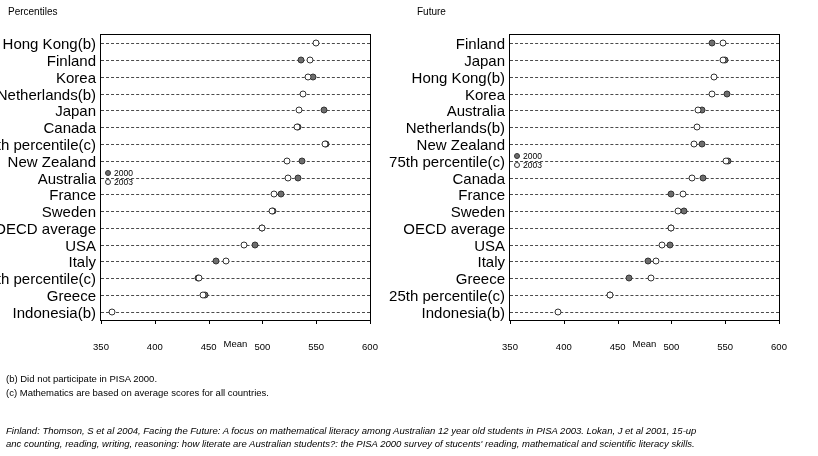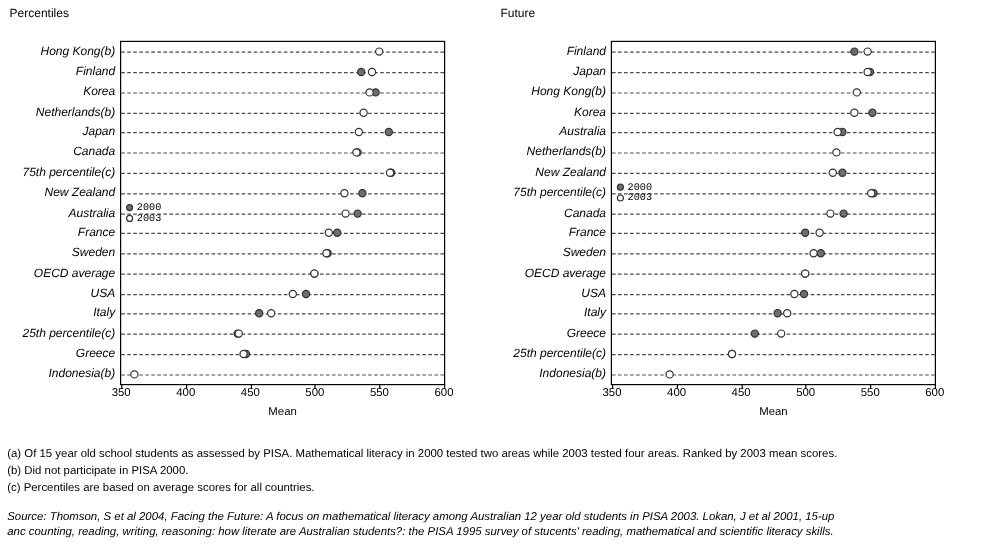--- a/index.html
+++ b/index.html
@@ -55,24 +55,23 @@
     top: 0;
     border-top: 1px dashed #4a4a4a;
     height: 0;
   }
   .cat-label {
     position: absolute;
     right: 100%;
     margin-right: 5px;
     transform: translateY(-50%);
     top: 0;
-    font-size: 10px;
+    font-size: 15px;
     white-space: nowrap;
     text-align: right;
-    font-style: italic;
   }
   .dot {
     position: absolute;
     width: 7px;
     height: 7px;
     border-radius: 50%;
     transform: translate(-50%, -50%);
     box-sizing: border-box;
   }
   .dot.filled {
@@ -86,40 +85,39 @@
   .tick {
     position: absolute;
     top: 100%;
     width: 0;
     height: 4px;
     border-left: 1px solid #000;
   }
   .tick-label {
     position: absolute;
     top: 100%;
-    margin-top: 2px;
+    margin-top: 21px;
     transform: translateX(-50%);
     font-size: 9.5px;
     white-space: nowrap;
   }
   .axis-title {
     position: absolute;
     top: 100%;
     margin-top: 18px;
     left: 50%;
     transform: translateX(-50%);
     font-size: 9.5px;
     white-space: nowrap;
   }
   
   .legend {
     position: absolute;
     font-size: 8.5px;
     line-height: 9px;
-    font-family: Liberation Mono, monospace;
   }
   .legend-row {
     display: flex;
     align-items: center;
     height: 9px;
     white-space: nowrap;
   }
   .legend-dot {
     width: 6px;
     height: 6px;
@@ -409,21 +407,20 @@
           <div class="legend-row">
             <span class="legend-dot open"></span>
             <span>2003</span>
           </div>
         </div>
       </div>
   </div>
 </div>
 
 <div class="notes">
-  <div>(a) Of 15 year old school students as assessed by PISA. Mathematical literacy in 2000 tested two areas while 2003 tested four areas. Ranked by 2003 mean scores.</div>
   <div>(b) Did not participate in PISA 2000.</div>
-  <div>(c) Percentiles are based on average scores for all countries.</div>
+  <div>(c) Mathematics are based on average scores for all countries.</div>
 </div>
 
 <div class="source">
-  <div><span class="src-label">Source:</span><span> Thomson, S et al 2004, Facing the Future: A focus on mathematical literacy among Australian 12 year old students in PISA 2003. Lokan, J et al 2001, 15-up</span></div>
-  <div>anc counting, reading, writing, reasoning: how literate are Australian students?: the PISA 1995 survey of stucents' reading, mathematical and scientific literacy skills.</div>
+  <div><span class="src-label">Finland:</span><span> Thomson, S et al 2004, Facing the Future: A focus on mathematical literacy among Australian 12 year old students in PISA 2003. Lokan, J et al 2001, 15-up</span></div>
+  <div>anc counting, reading, writing, reasoning: how literate are Australian students?: the PISA 2000 survey of stucents' reading, mathematical and scientific literacy skills.</div>
 </div>
 
 </body></html>

